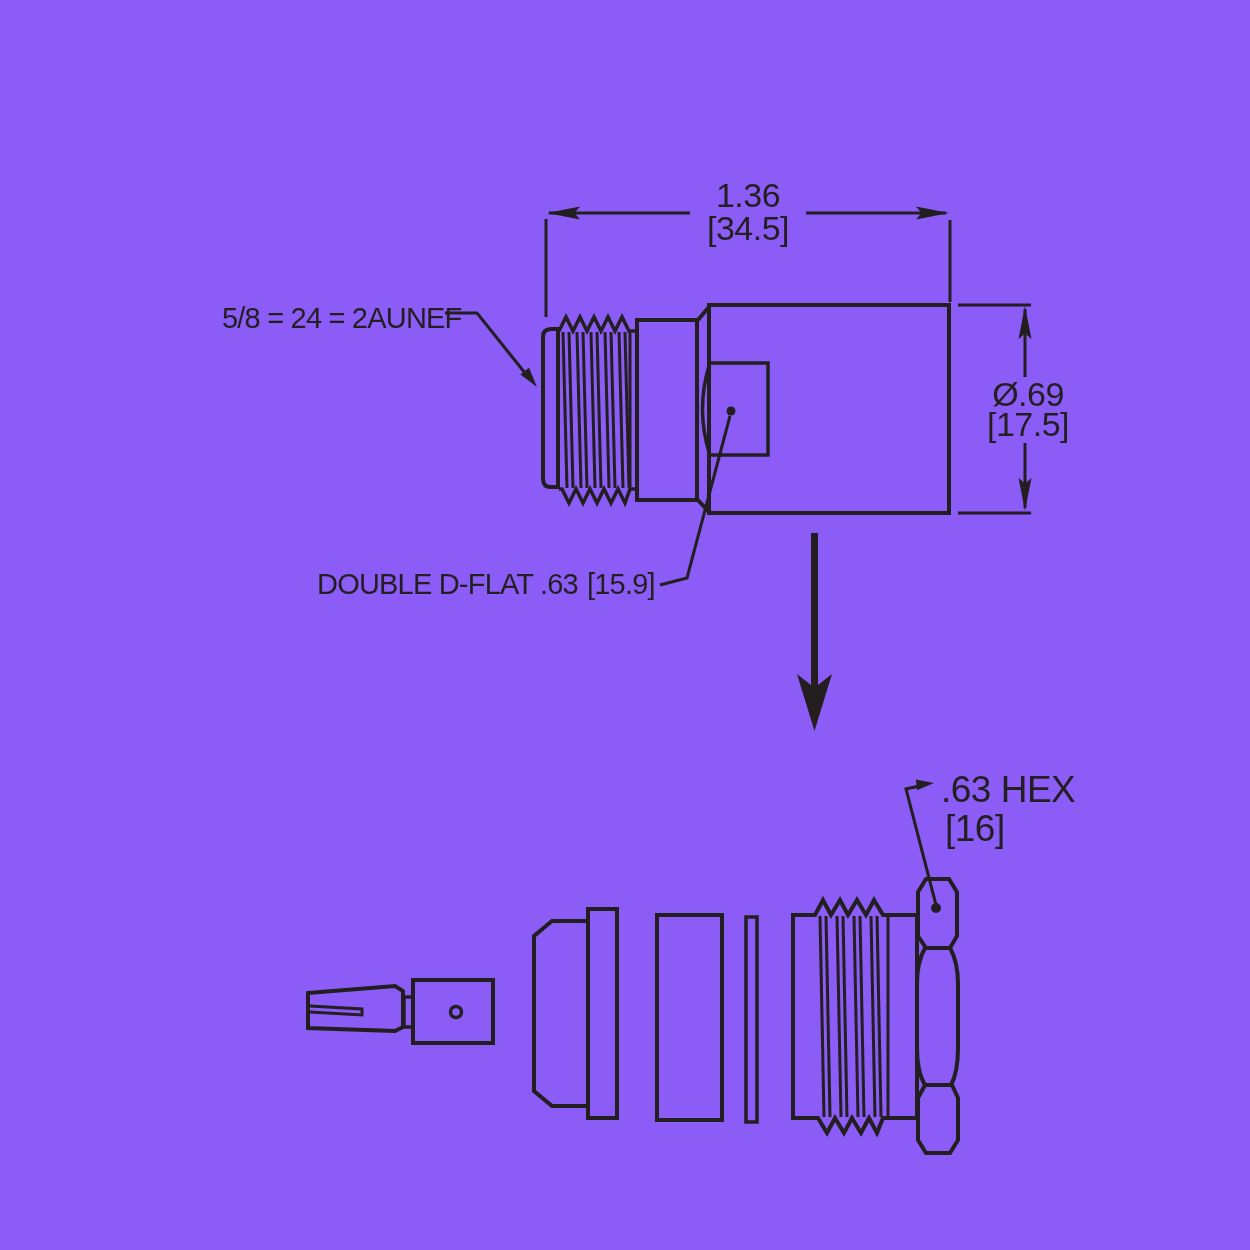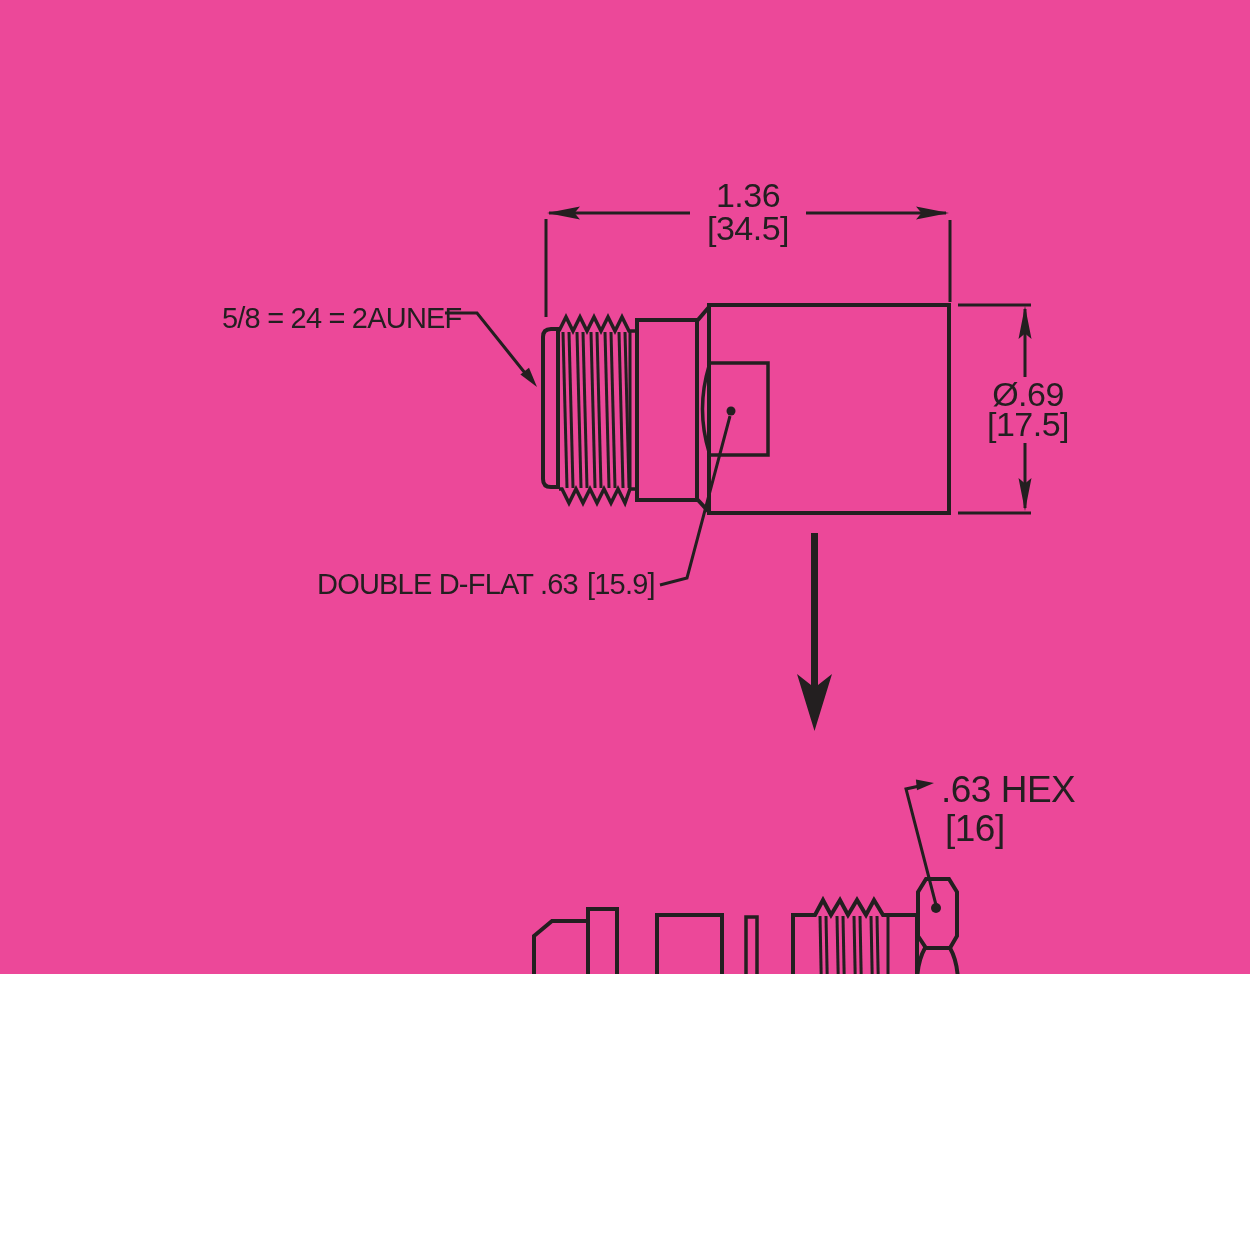--- a/index.html
+++ b/index.html
@@ -1,20 +1,20 @@
 <!DOCTYPE html>
 <html><head>
 <meta charset="utf-8">
 <style>
   html, body { margin: 0; padding: 0; background: #ffffff; }
   .page {
     position: relative;
     width: 1250px;
-    height: 974px;
-    background: #ec4899;
+    height: 1250px;
+    background: #8b5cf6;
     overflow: hidden;
   }
   svg { position: absolute; left: 0; top: 0; }
   .dim-text {
     font-family: "Liberation Sans", sans-serif;
     font-size: 34px;
     fill: #231f20;
     letter-spacing: -0.5px;
   }
   .label-text {

